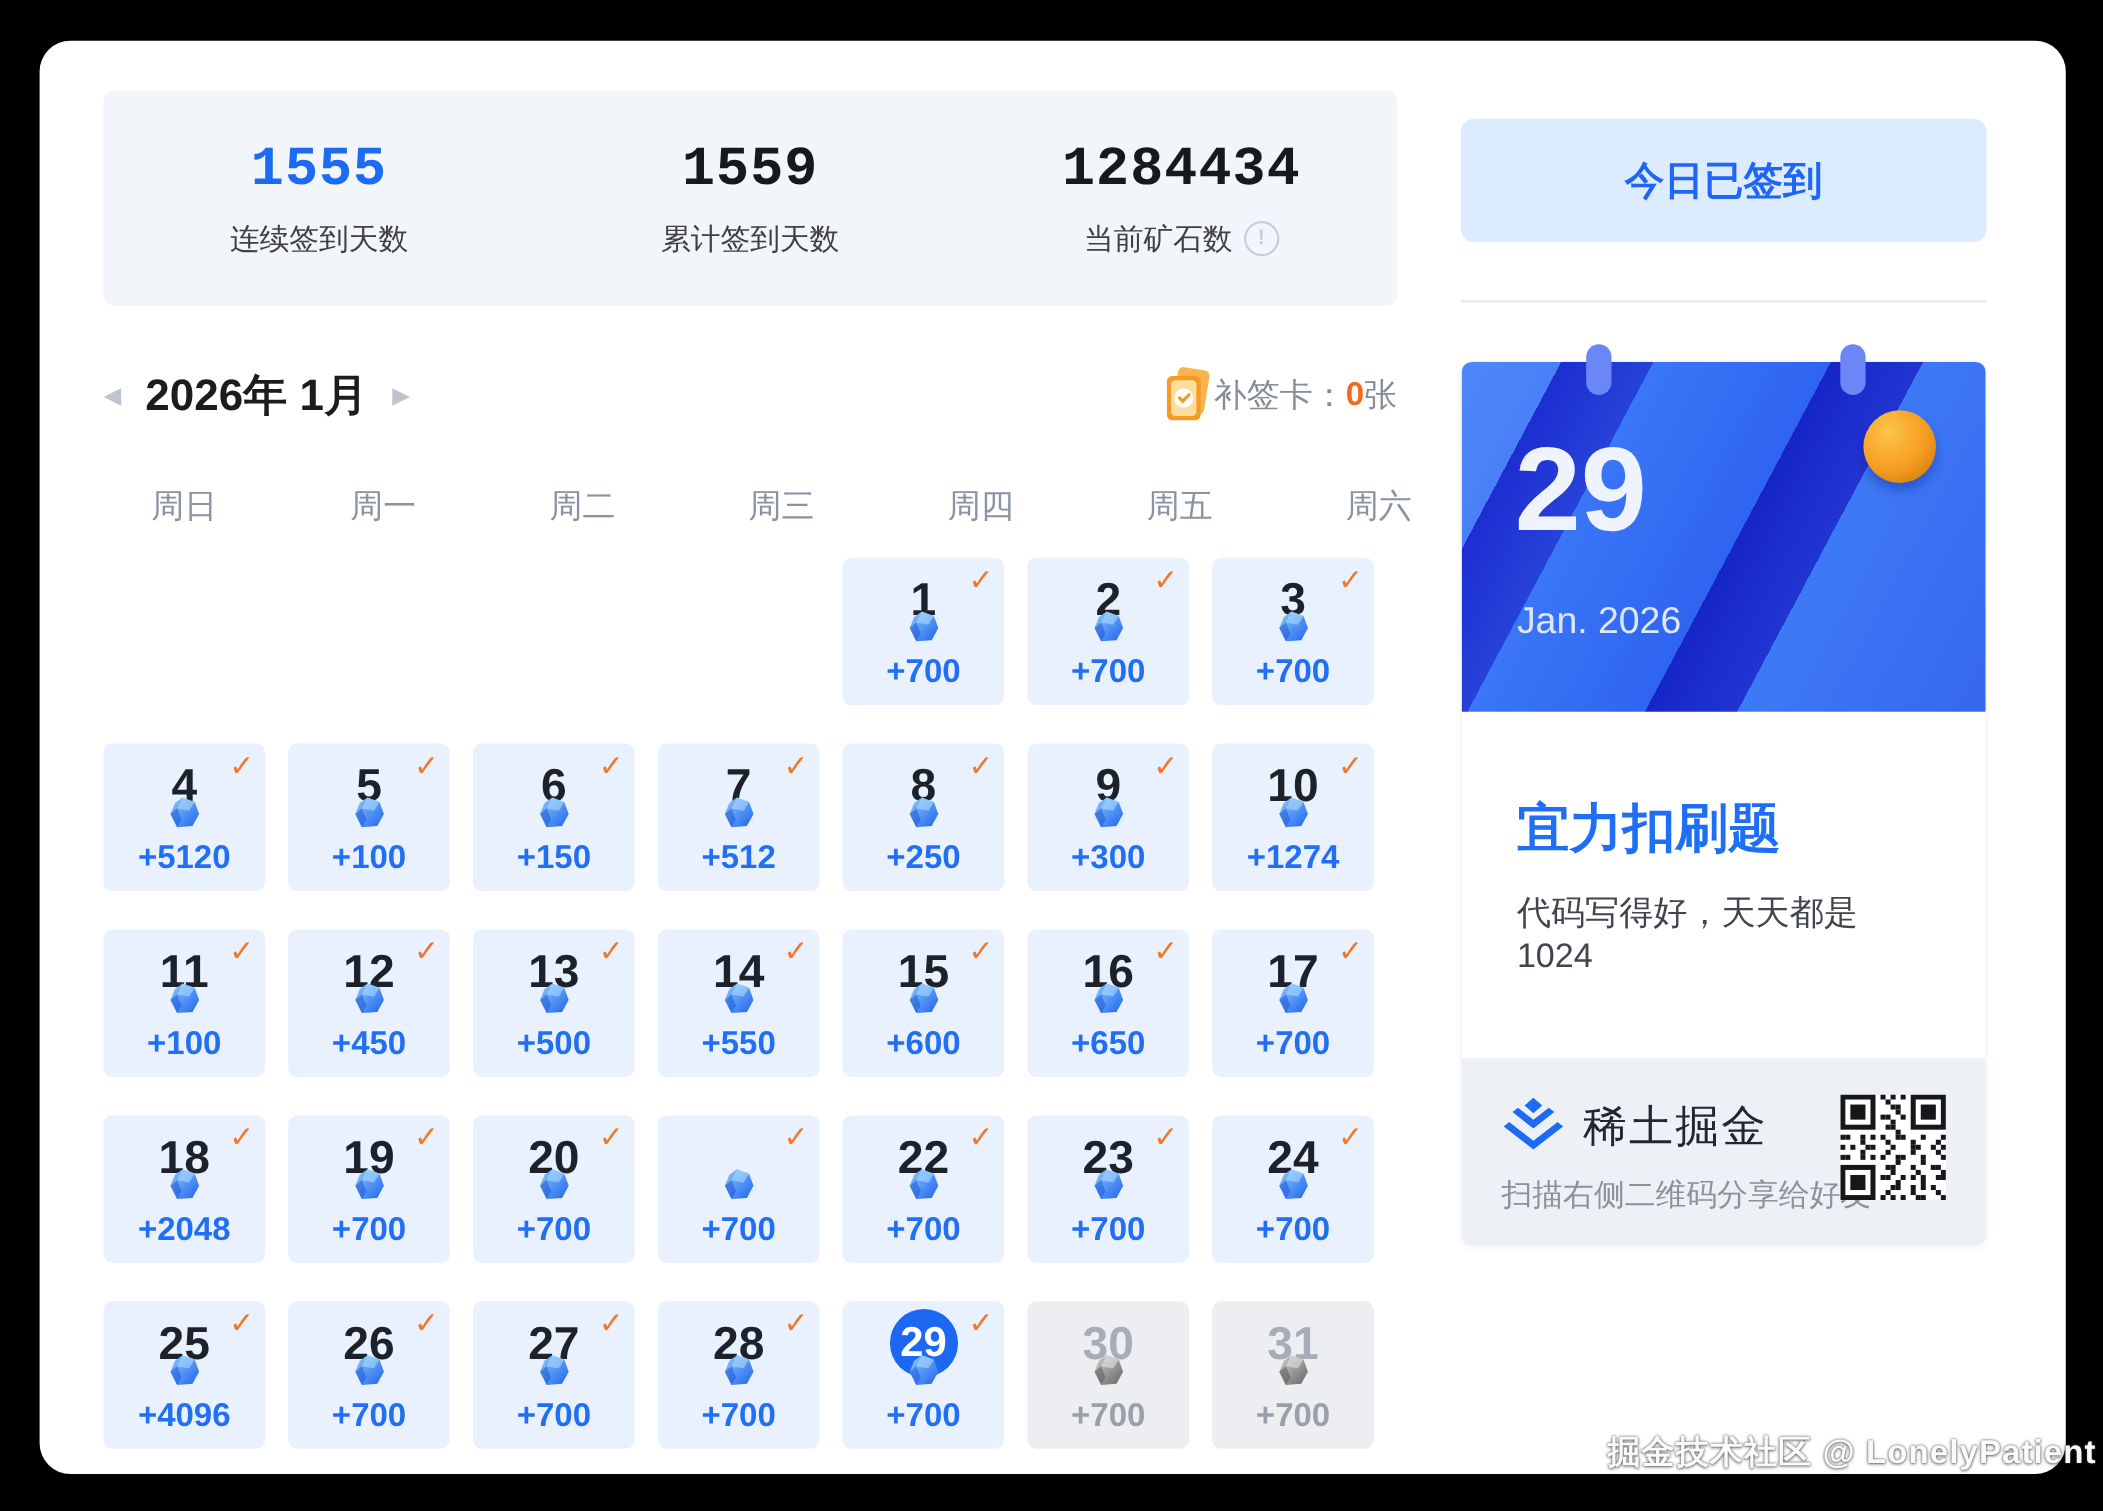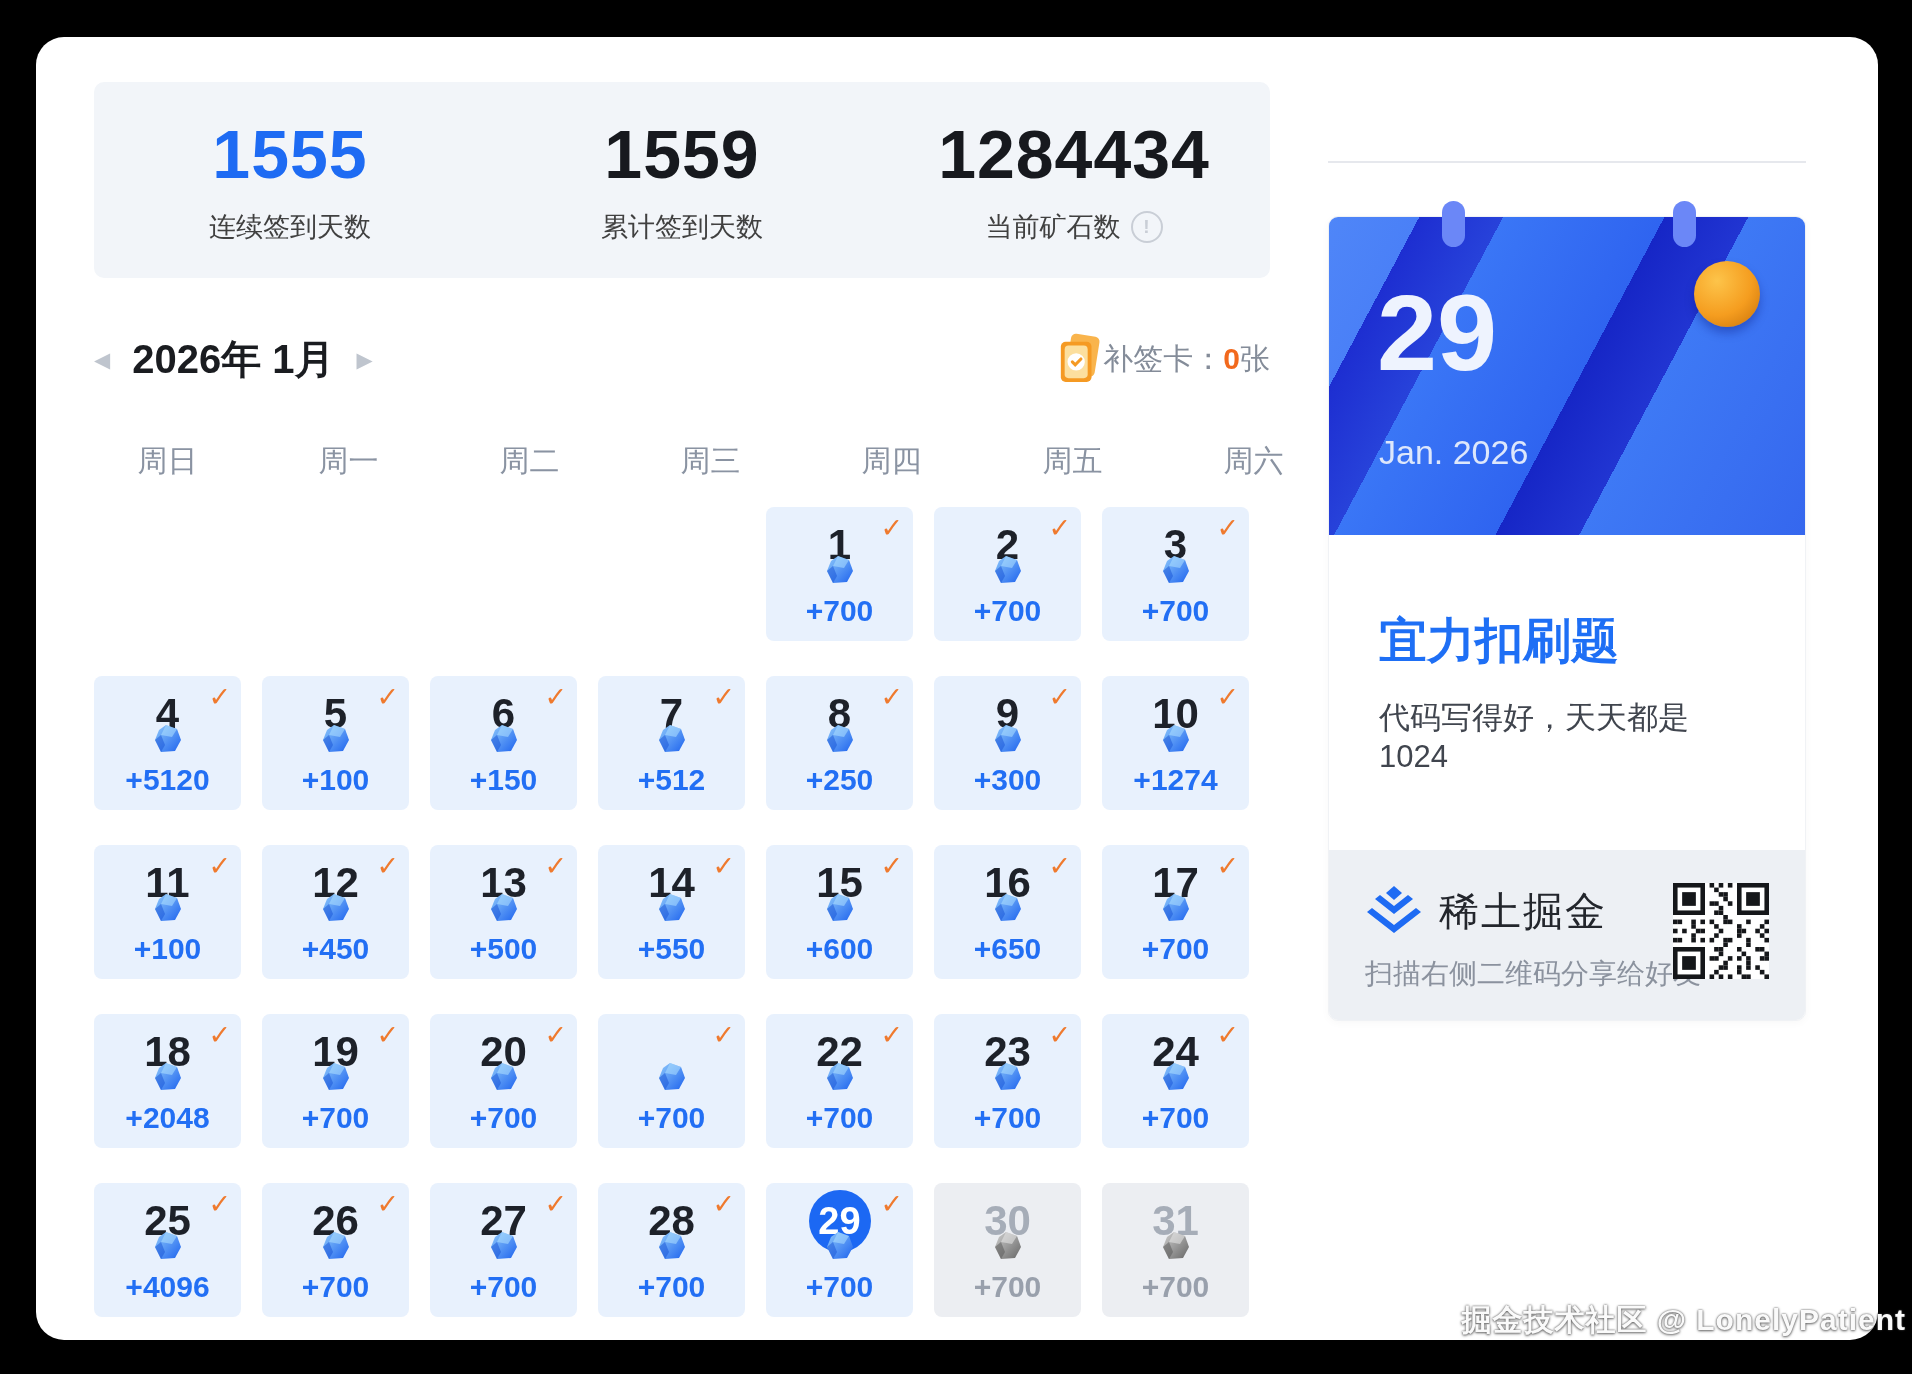--- a/index.html
+++ b/index.html
@@ -7,21 +7,21 @@
     width:1912px;height:1374px;background:#000;position:relative;overflow:hidden;
     font-family:"Liberation Sans","DejaVu Sans",sans-serif;
     -webkit-font-smoothing:antialiased;
   }
   .window{position:absolute;left:36px;top:37px;width:1842px;height:1303px;background:#fff;border-radius:28px;}
 
   
   .main{position:absolute;left:58px;top:45px;width:1176px;}
   .stats-bar{height:196px;background:#f2f5f9;border-radius:10px;display:flex;align-items:center;}
   .stat{flex:1;text-align:center;}
-  .stat-value{font-size:68px;font-weight:700;color:#17191e;letter-spacing:1px;}
+  .stat-value{font-size:50px;font-weight:700;color:#17191e;letter-spacing:1px;font-family:Liberation Mono, monospace;}
   .stat.highlight .stat-value{color:#1e6bf3;}
   .stat-label-row{margin-top:16px;display:flex;justify-content:center;align-items:center;gap:10px;}
   .stat-label{font-size:27px;color:#404040;}
   .info-icon{display:inline-block;width:28px;height:28px;border:2px solid #c9ced6;border-radius:50%;
     color:#c9ced6;font-size:19px;line-height:27px;text-align:center;font-weight:700;}
 
   .cal-header{margin-top:52px;height:58px;display:flex;justify-content:space-between;align-items:center;}
   .month-nav{display:flex;align-items:center;gap:22px;}
   .nav-arrow{font-size:21px;color:#bfc5ce;cursor:pointer;line-height:1;}
   .month-label{font-size:40px;font-weight:700;color:#1a1c20;}
@@ -622,20 +622,21 @@
               <path d="M14 2 L25 6 L20 14 L9 12 Z" fill="#aee0ff" opacity="0.55"></path>
               <path d="M3 17 L9 12 L13 22 L9 29 Z" fill="#1551d6" opacity="0.5"></path>
             </svg>
             <span class="reward-val">+700</span>
           </div>
         </div>
       </div>
   </div>
 
   <div class="side">
+    <div class="signed-btn">今日已签到</div>
     <div class="side-divider"></div>
 
     <div class="day-card">
       <div class="pin p1"></div>
       <div class="pin p2"></div>
       <div class="card-img">
         <div class="big-day">29</div>
         <div class="img-monthyear">Jan. 2026</div>
         <div class="orange-ball"></div>
       </div>

